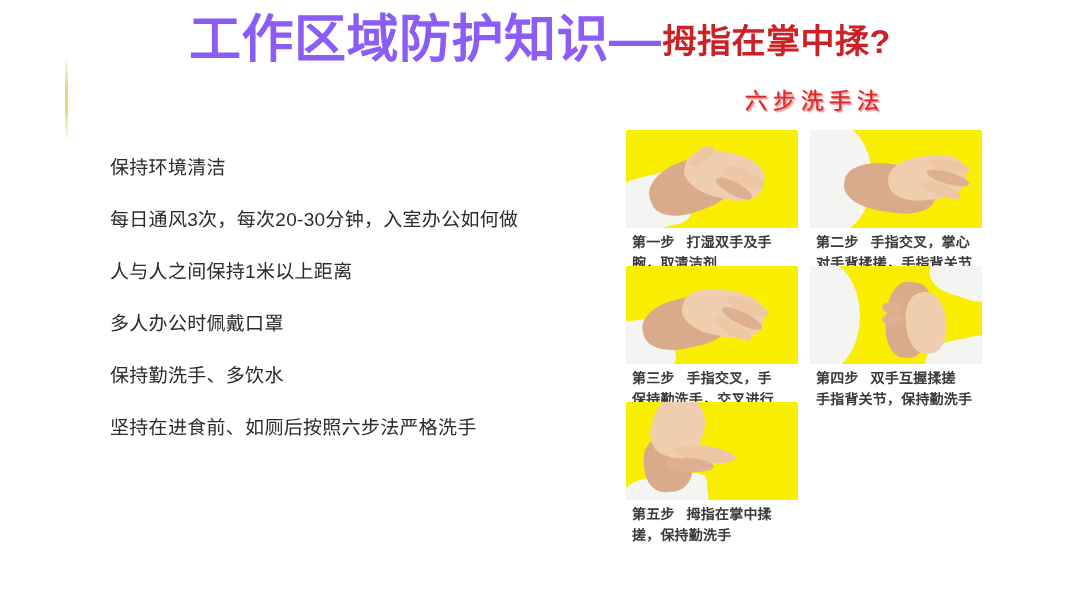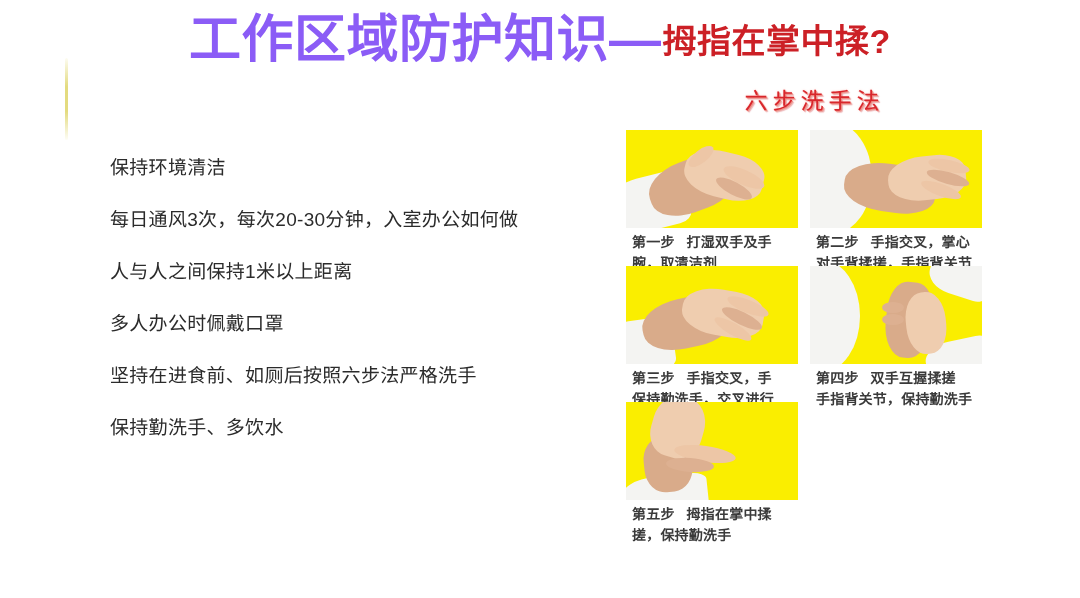--- a/index.html
+++ b/index.html
@@ -172,22 +172,22 @@
       <span class="title-accent">拇指在掌中揉?</span>
   </div>
 
   <div class="accent-bar"></div>
 
   <div class="body-list">
     <div class="body-line">保持环境清洁</div>
     <div class="body-line">每日通风3次，每次20-30分钟，入室办公如何做</div>
     <div class="body-line">人与人之间保持1米以上距离</div>
     <div class="body-line">多人办公时佩戴口罩</div>
+    <div class="body-line">保持勤洗手、多饮水</div>
     <div class="body-line">坚持在进食前、如厕后按照六步法严格洗手</div>
-    <div class="body-line">保持勤洗手、多饮水</div>
   </div>
 
   <div class="poster">
 
     <div class="poster-title">六步洗手法</div>
 
     <div class="grid">
 
       <div class="cell">
         <div class="photo">

